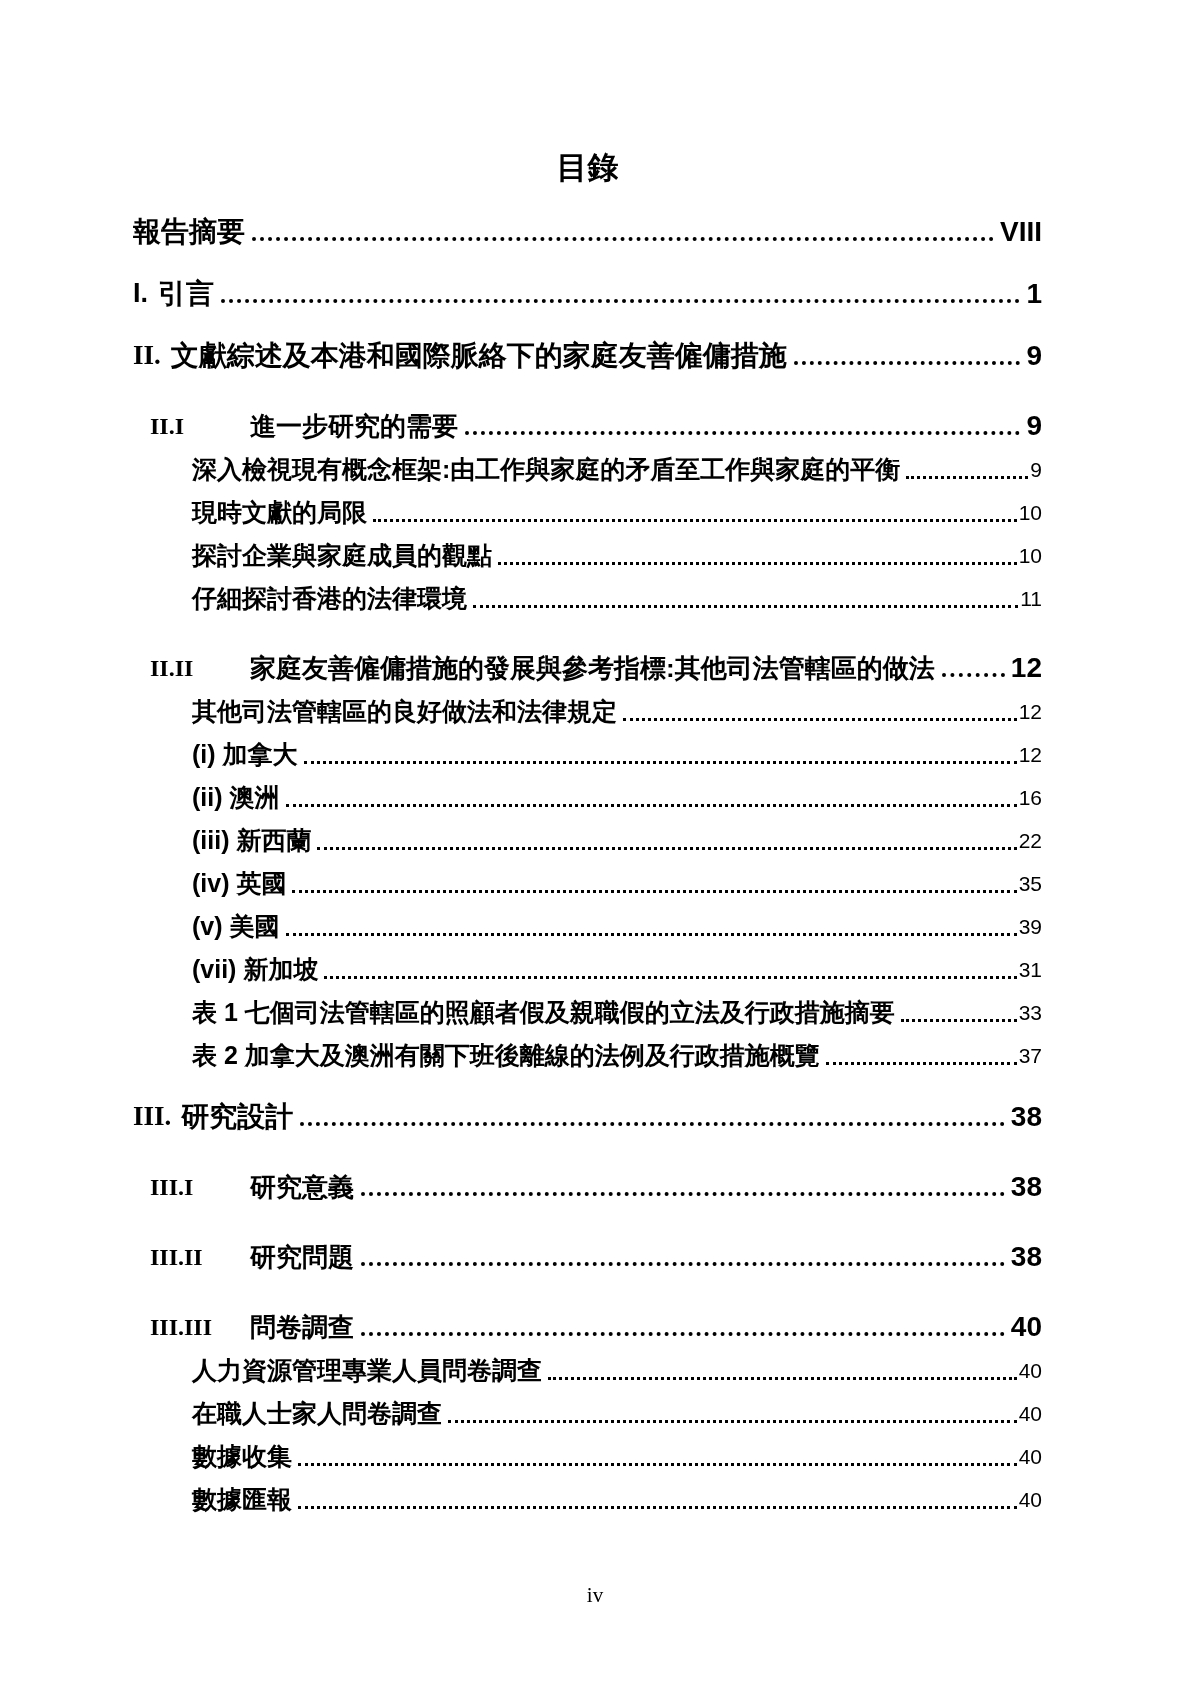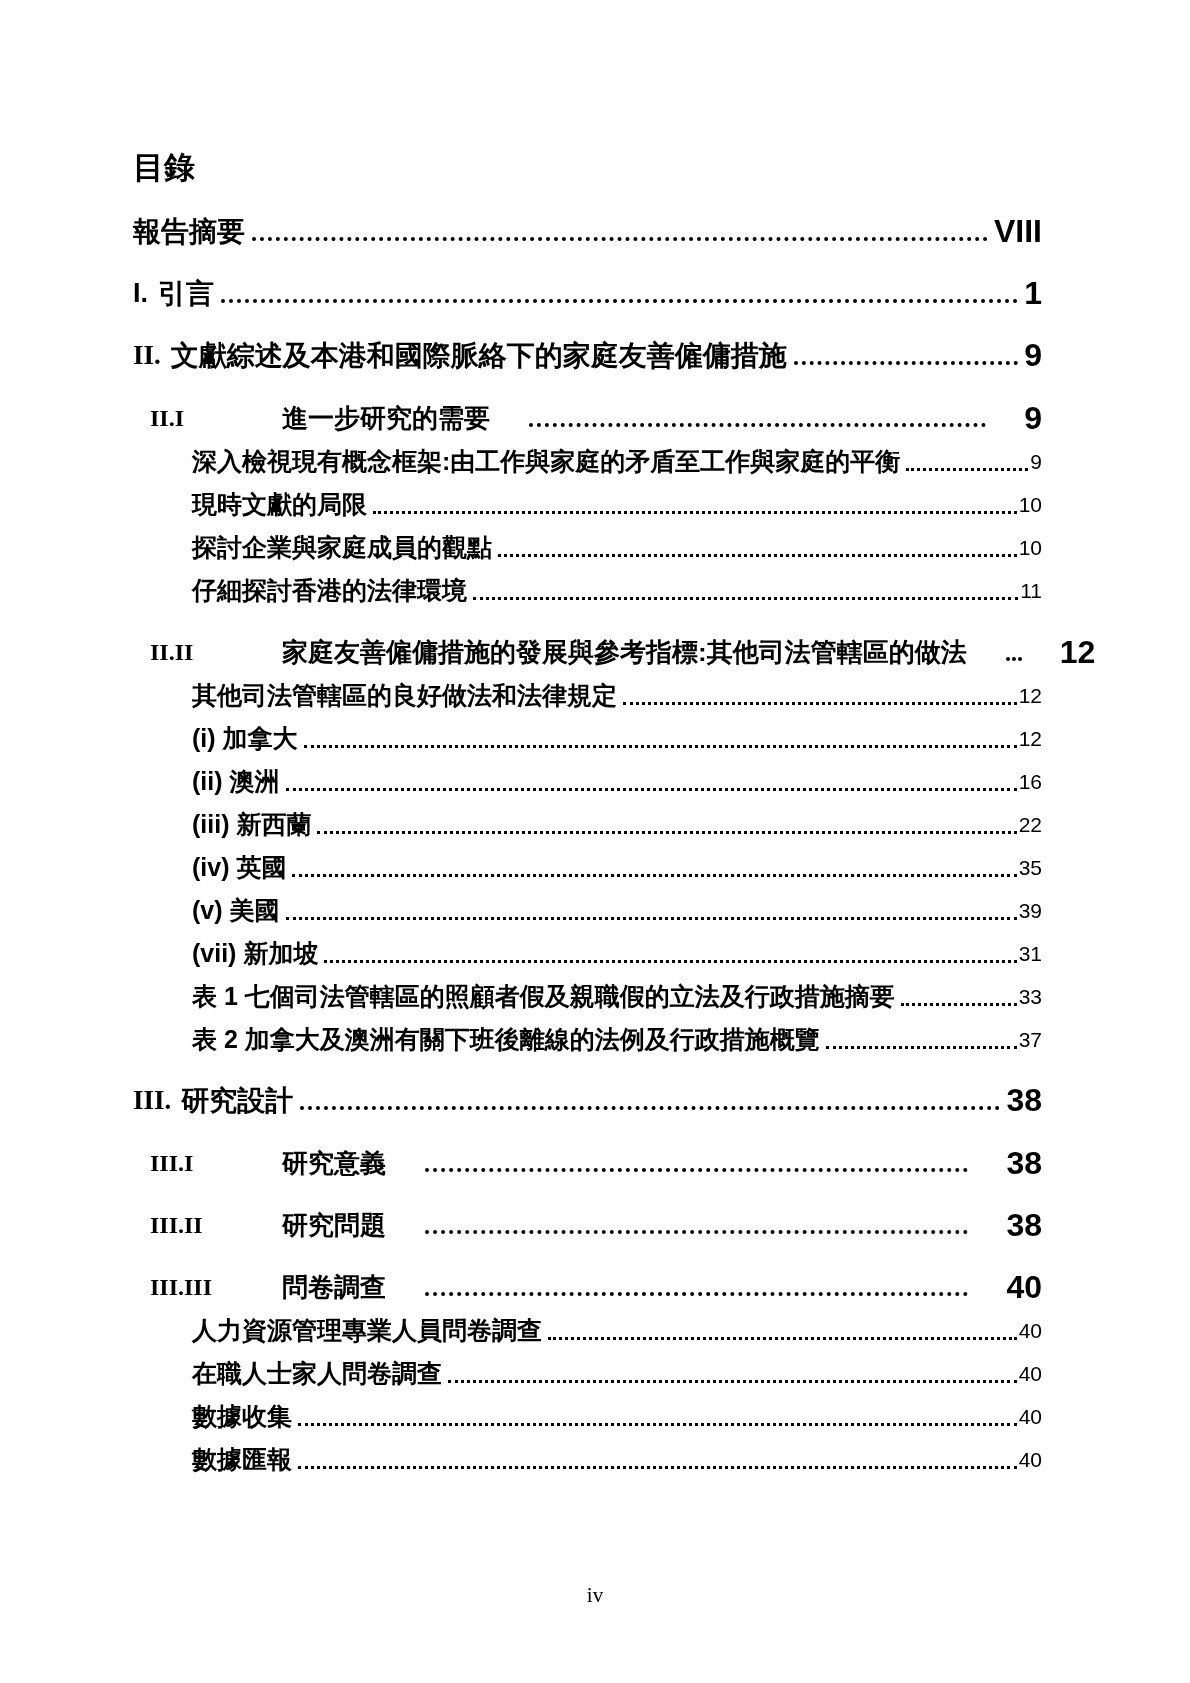--- a/index.html
+++ b/index.html
@@ -10,40 +10,41 @@
     height: 1683px;
     margin: 0 auto;
     background: #ffffff;
     color: #000000;
     font-family: "Liberation Sans", "DejaVu Sans", sans-serif;
     overflow: hidden;
   }
   .title {
     margin: 0 148px 0 133px;
     padding-top: 150px;
+    text-align: center;
     font-size: 31px;
     font-weight: bold;
     line-height: 36px;
   }
   .toc { margin: 8px 148px 0 133px; }
   .row { display: flex; align-items: flex-end; }
   .num {
     font-family: "Liberation Serif", "DejaVu Serif", serif;
     font-weight: bold;
     white-space: nowrap;
   }
   .num.sans { font-family: inherit; }
   .text { white-space: nowrap; }
   .dots { flex: 1 1 auto; min-width: 16px; border-bottom: 4px dotted #000; margin: 0 6px 7px 7px; }
-  .pg { font-weight: bold; font-size: 32px; white-space: nowrap; }
+  .pg { font-weight: bold; font-size: 28px; white-space: nowrap; }
 
   .lvl0 { margin-top: 29px; font-size: 28px; font-weight: bold; line-height: 33px; }
   .lvl0 .num { margin-right: 10px; font-size: 27px; }
 
-  .lvl1 { margin-top: 30px; font-size: 26px; font-weight: bold; line-height: 32px; padding-left: 17px; gap: 32px; }
+  .lvl1 { margin-top: 38px; font-size: 26px; font-weight: bold; line-height: 32px; padding-left: 17px; }
   .lvl1 .num { min-width: 100px; font-size: 24px; }
 
   .lvl2 { margin-top: 12px; font-size: 25px; font-weight: bold; line-height: 31px; padding-left: 59px; }
   .lvl2 .dots { border-bottom-width: 3px; margin: 0 2px 6px 6px; }
   .lvl2 .pg { font-family: "Liberation Sans", "DejaVu Sans", sans-serif; font-weight: normal; font-size: 21px; }
 
   .footer {
     position: absolute;
     left: 0;
     bottom: 75px;

